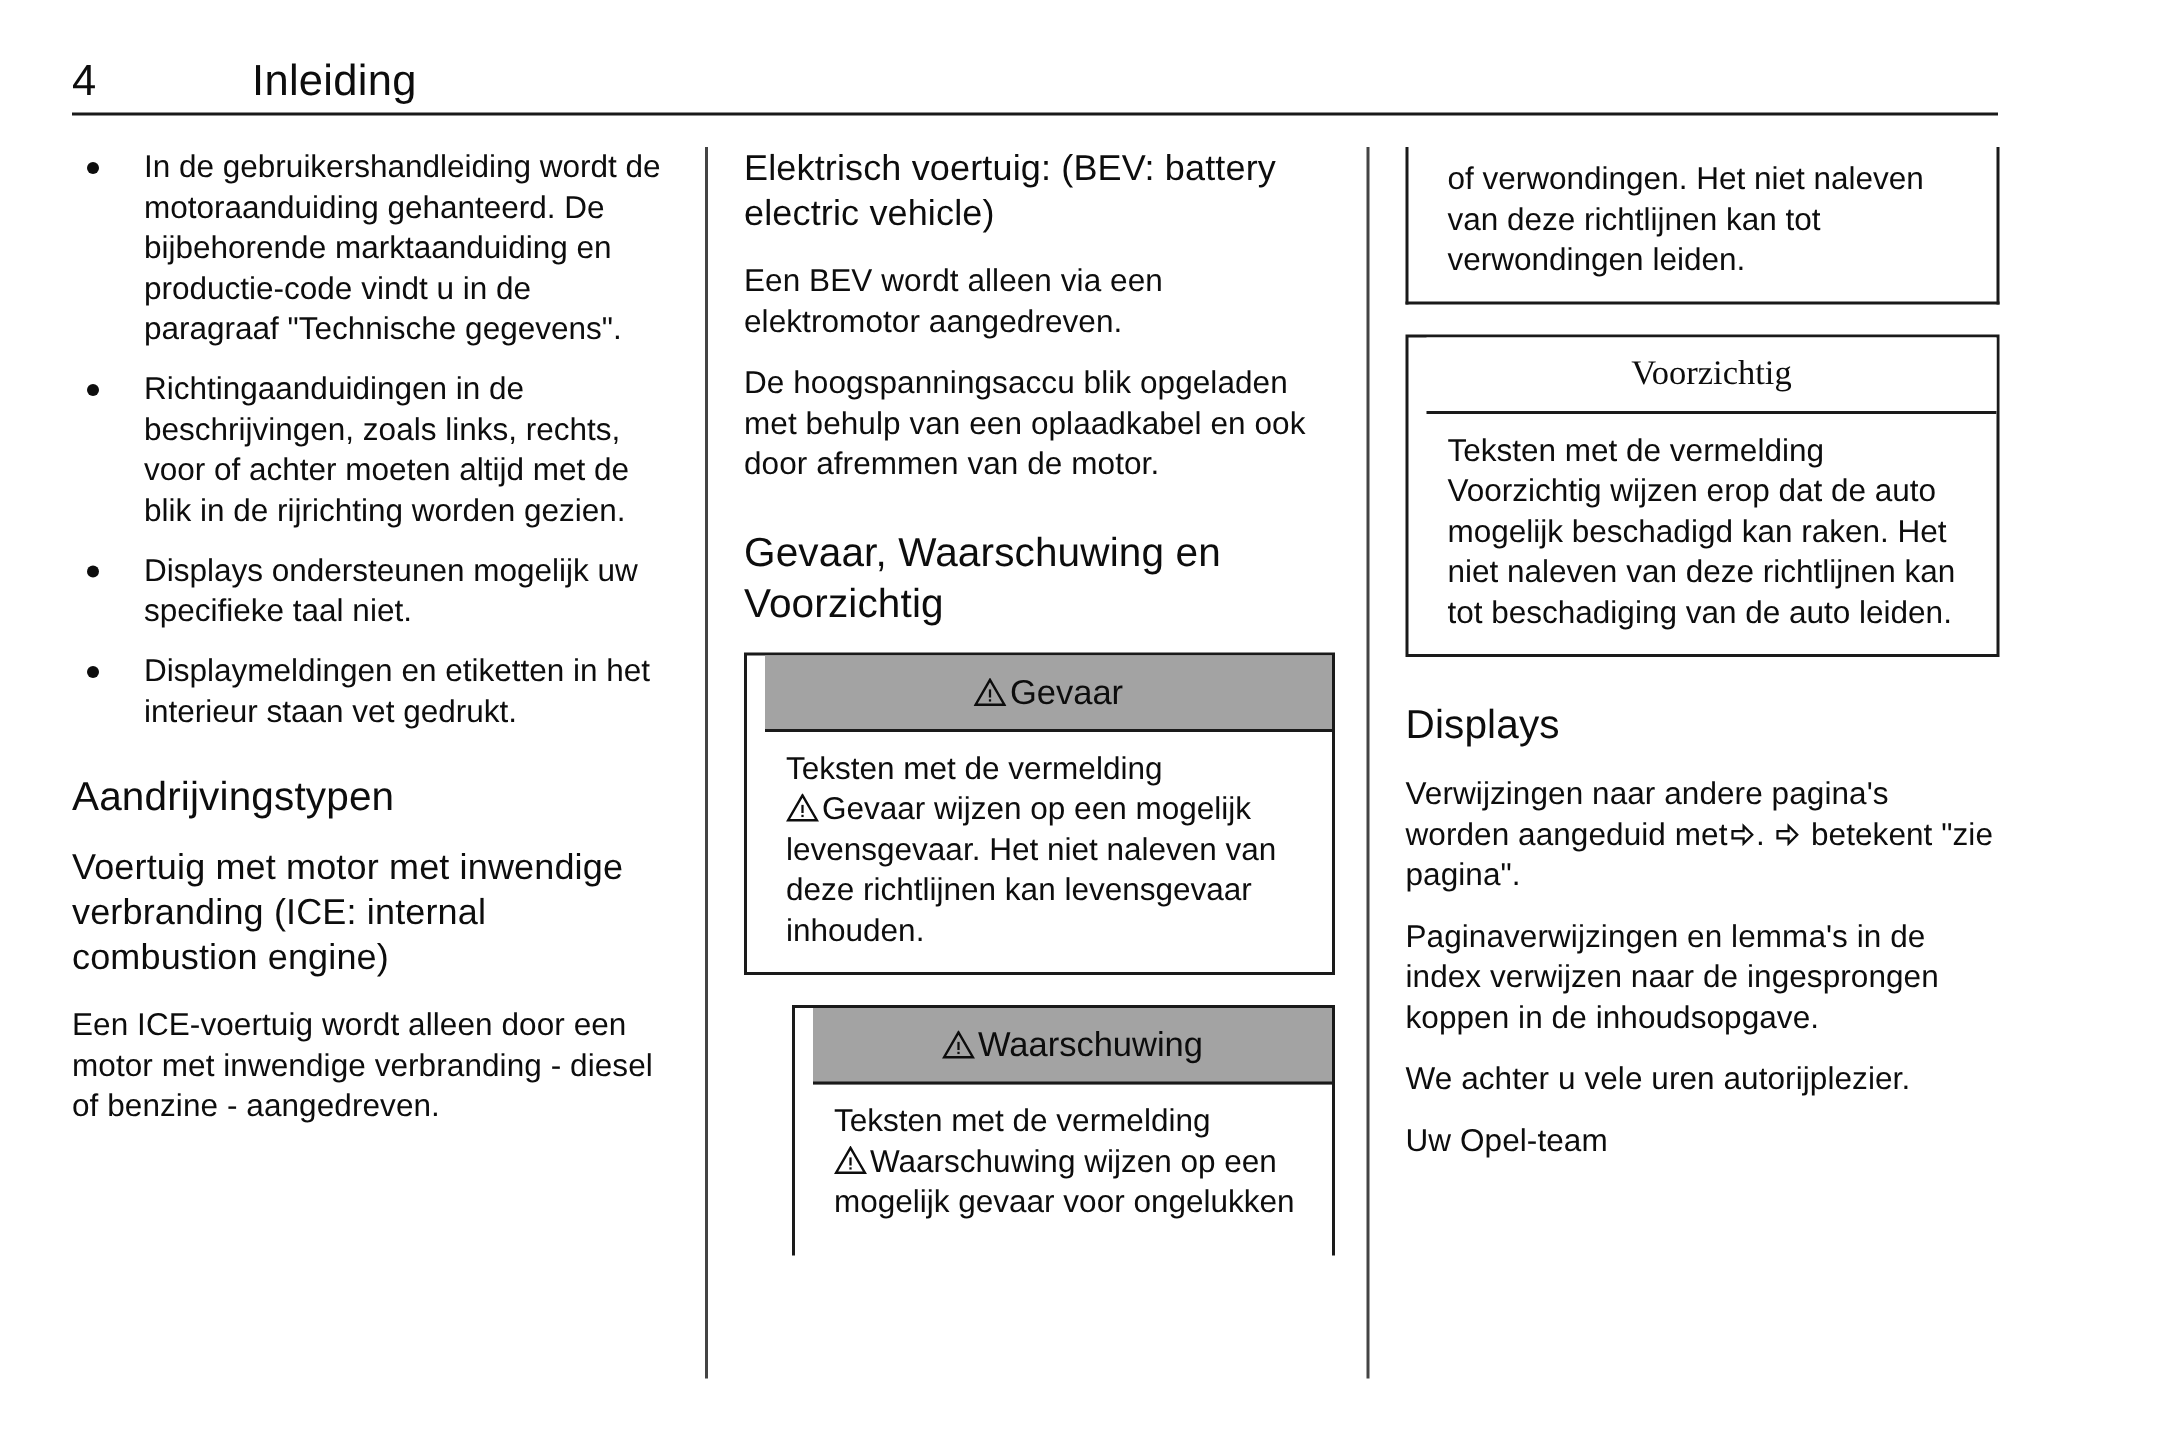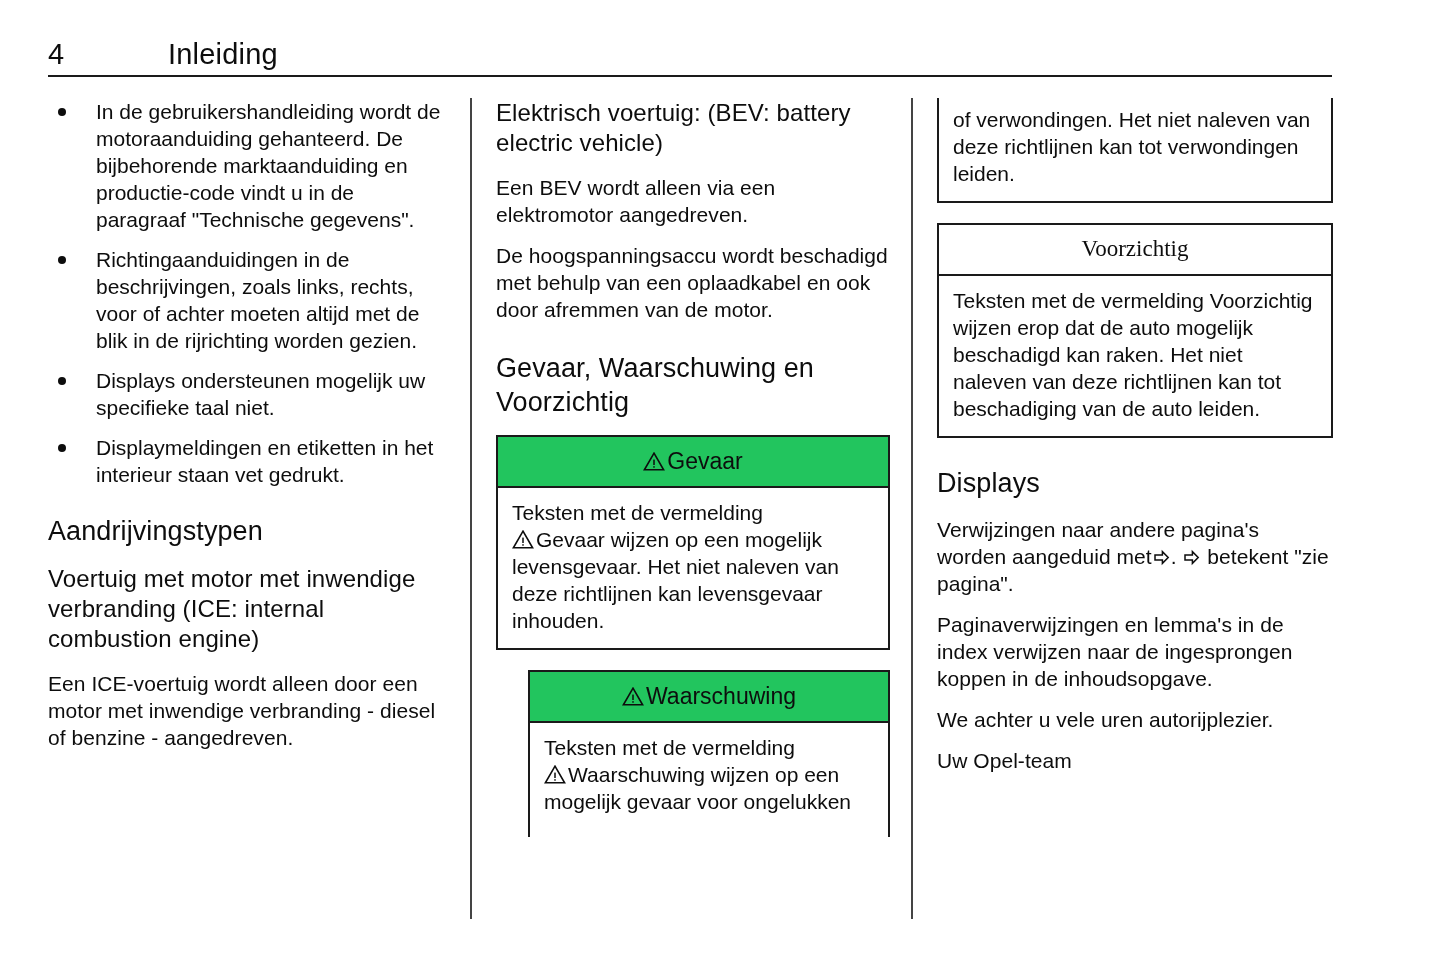--- a/index.html
+++ b/index.html
@@ -92,24 +92,25 @@
     width: 8px; height: 8px;
     border-radius: 50%;
     background: #0d0d0d;
   }
 
   
   .notice {
     border: 2px solid #1a1a1a;
     margin-bottom: 20px;
     background: #ffffff;
+    padding-left: 12px;
   }
   .notice-head {
     border-bottom: 2px solid #1a1a1a;
-    background: #22c55e;
+    background: #a3a3a3;
     text-align: center;
     font-size: 23px;
     line-height: 30px;
     padding: 9px 8px 10px 8px;
     white-space: nowrap;
   }
   .notice-head.plain { background: #ffffff; font-family: Liberation Serif, serif; }
   .notice-body {
     padding: 11px 14px 14px 14px;
     font-size: 21px;
@@ -196,21 +197,21 @@
 </div>
 
 <div class="col col-2">
 
   <h2 class="h2">Elektrisch voertuig: (BEV: battery electric vehicle)</h2>
 
   <div class="spacer-sm"></div>
 
   <p class="p">Een BEV wordt alleen via een elektromotor aangedreven.</p>
 
-  <p class="p">De hoogspanningsaccu wordt beschadigd met behulp van een oplaadkabel en ook door afremmen van de motor.</p>
+  <p class="p">De hoogspanningsaccu blik opgeladen met behulp van een oplaadkabel en ook door afremmen van de motor.</p>
 
   <div class="spacer-md"></div>
 
   <h1 class="h1">Gevaar, Waarschuwing en Voorzichtig</h1>
 
   <div class="spacer-sm"></div>
 
   <div class="notice">
     <div class="notice-head">
       <span class="warn-tri">

